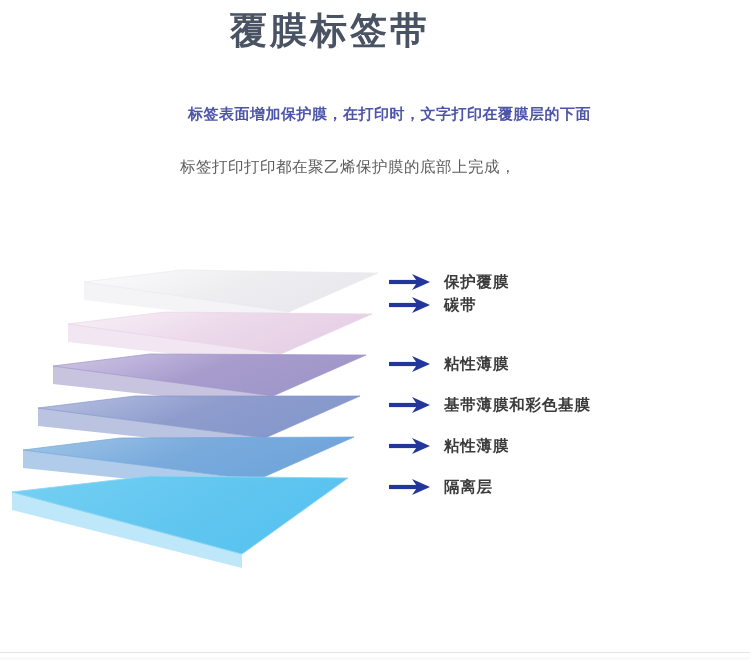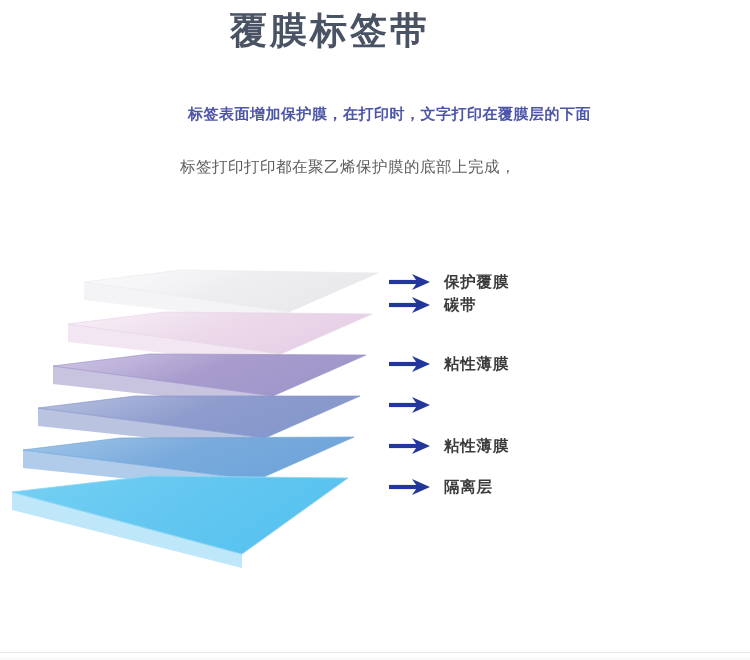--- a/index.html
+++ b/index.html
@@ -229,20 +229,21 @@
         <path d="M24 3 L42 11 L24 19 L29.5 11 Z" fill="#23369b"></path>
       </svg>
       <span class="lbl">粘性薄膜</span>
     </div>
 
     <div class="callout c3">
       <svg class="arrow" viewBox="0 0 44 22">
         <path d="M1 11 H30" stroke="#23369b" stroke-width="4.2" stroke-linecap="butt"></path>
         <path d="M24 3 L42 11 L24 19 L29.5 11 Z" fill="#23369b"></path>
       </svg>
+      <span class="lbl">基带薄膜和彩色基膜</span>
     </div>
 
     <div class="callout c4">
       <svg class="arrow" viewBox="0 0 44 22">
         <path d="M1 11 H30" stroke="#23369b" stroke-width="4.2" stroke-linecap="butt"></path>
         <path d="M24 3 L42 11 L24 19 L29.5 11 Z" fill="#23369b"></path>
       </svg>
       <span class="lbl">粘性薄膜</span>
     </div>
 

